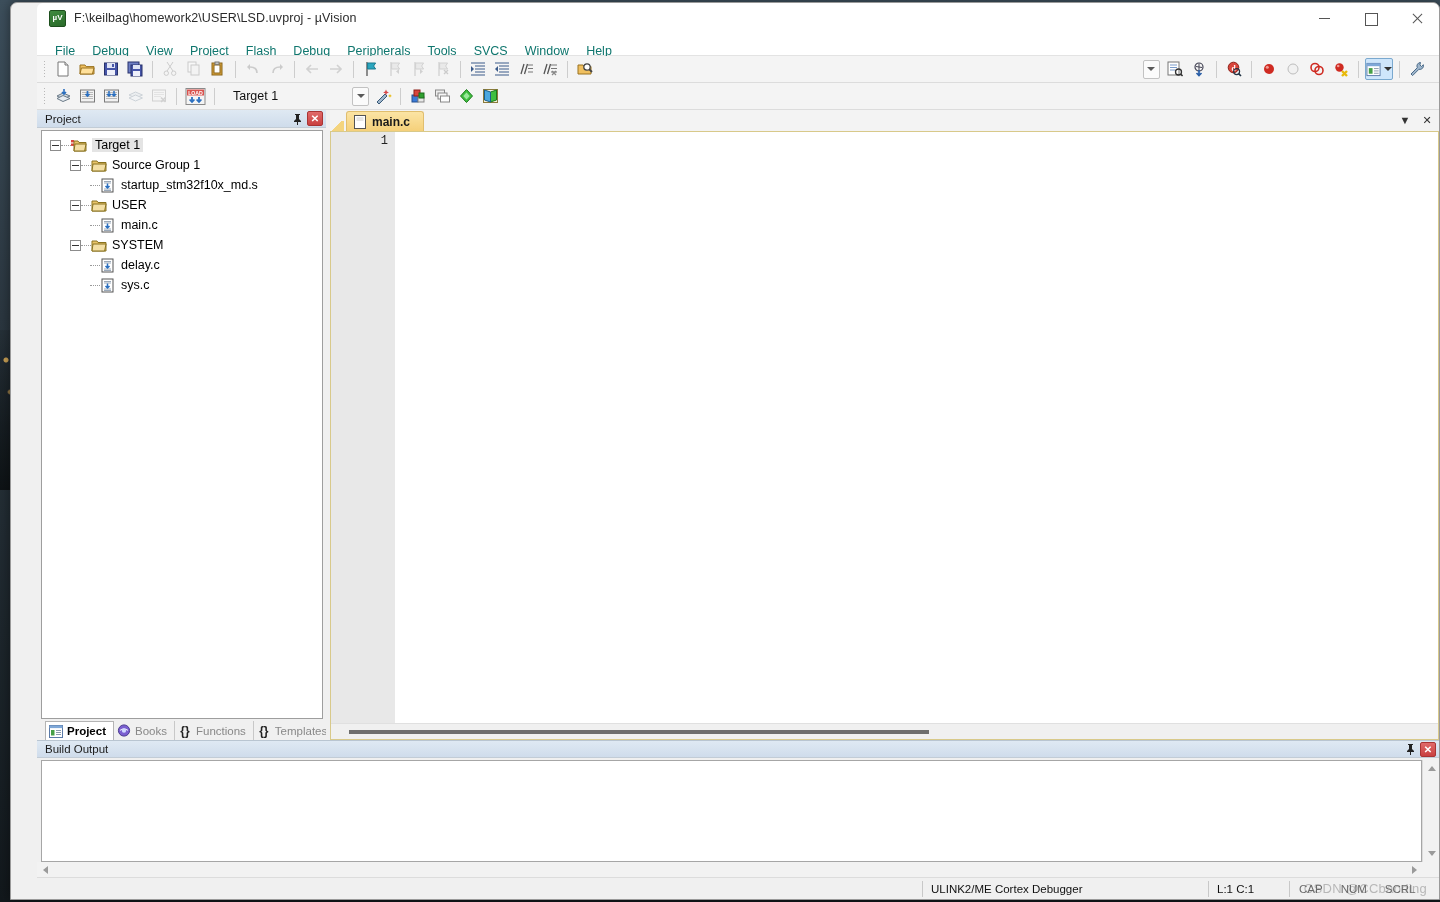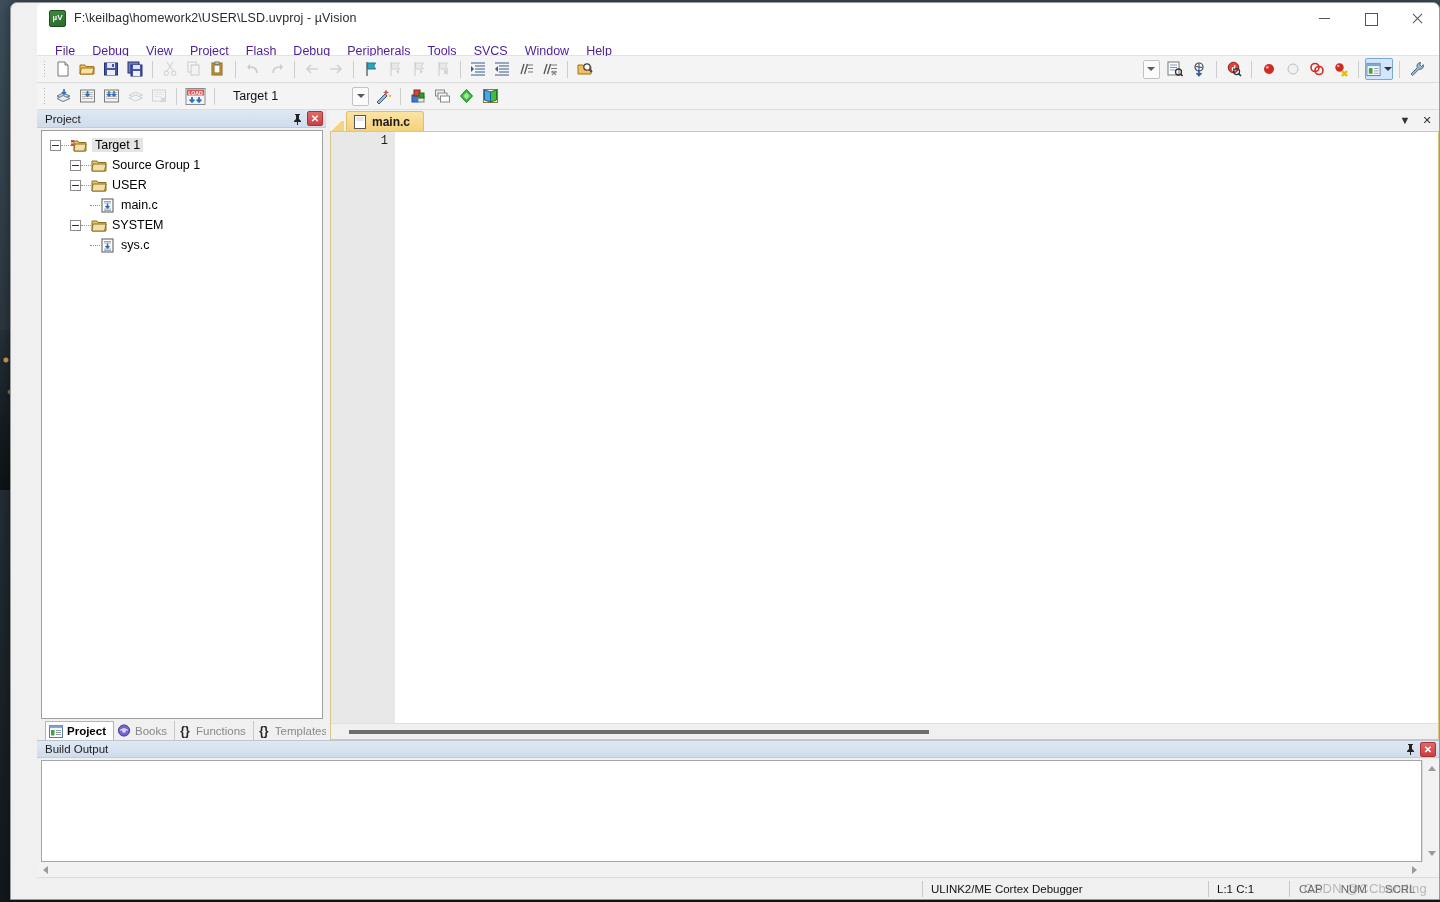--- a/index.html
+++ b/index.html
@@ -66,21 +66,21 @@
   .gl.cls::before{transform:rotate(45deg);} .gl.cls::after{transform:rotate(-45deg);}
 
   
   #menubar {
     height: 23px; flex: 0 0 23px;
     background: #ffffff;
     display: flex; align-items: center; padding-left: 10px;
     border-bottom: 1px solid #e3e3e3;
   }
   .menu-item {
-    font-size: 12.5px; color: #4c1d95;
+    font-size: 12.5px; color: #0f766e;
     padding: 2px 8px; margin-right: 1px; white-space: nowrap; margin-top: 13px;
   }
 
   
   .toolbar {
     height: 27px; flex: 0 0 27px;
     background: #f4f4f4;
     display: flex; align-items: center;
     border-bottom: 1px solid #dcdcdc;
     padding-left: 4px;
@@ -673,20 +673,31 @@
           <span class="dots"></span>
           <span class="ico">
             <svg width="16" height="15" viewBox="0 0 16 15">
                 <path d="M1 3h5l1 1.5h8V13H1z" fill="#e8c46a" stroke="#8a7320"></path>
                 <path d="M2 6h13l-1.4 7H1z" fill="#f3dfa5" stroke="#8a7320"></path>
               </svg>
           </span>
           <span class="lbl">Source Group 1</span>
         </div>
 
+        <div class="tnode" style="padding-left:44px">
+          <span class="dots" style="width:18px"></span>
+          <span class="ico">
+            <svg width="16" height="15" viewBox="0 0 16 15">
+                <rect x="2" y="1" width="11" height="13" fill="#fff" stroke="#555"></rect>
+                <path d="M4 3.5h7M4 5h7M4 11h7M4 12.5h7" stroke="#9aa8b8"></path>
+                <path d="M7.5 5.5v4M5.5 8l2 2 2-2" fill="none" stroke="#2a6fc0" stroke-width="1.5"></path>
+              </svg>
+          </span>
+          <span class="lbl">startup_stm32f10x_md.s</span>
+        </div>
 
         <div class="tnode" style="padding-left:24px">
           <span class="exp"></span>
           <span class="dots"></span>
           <span class="ico">
             <svg width="16" height="15" viewBox="0 0 16 15">
                 <path d="M1 3h5l1 1.5h8V13H1z" fill="#e8c46a" stroke="#8a7320"></path>
                 <path d="M2 6h13l-1.4 7H1z" fill="#f3dfa5" stroke="#8a7320"></path>
               </svg>
           </span>
@@ -710,20 +721,31 @@
           <span class="dots"></span>
           <span class="ico">
             <svg width="16" height="15" viewBox="0 0 16 15">
                 <path d="M1 3h5l1 1.5h8V13H1z" fill="#e8c46a" stroke="#8a7320"></path>
                 <path d="M2 6h13l-1.4 7H1z" fill="#f3dfa5" stroke="#8a7320"></path>
               </svg>
           </span>
           <span class="lbl">SYSTEM</span>
         </div>
 
+        <div class="tnode" style="padding-left:44px">
+          <span class="dots" style="width:18px"></span>
+          <span class="ico">
+            <svg width="16" height="15" viewBox="0 0 16 15">
+                <rect x="2" y="1" width="11" height="13" fill="#fff" stroke="#555"></rect>
+                <path d="M4 3.5h7M4 5h7M4 11h7M4 12.5h7" stroke="#9aa8b8"></path>
+                <path d="M7.5 5.5v4M5.5 8l2 2 2-2" fill="none" stroke="#2a6fc0" stroke-width="1.5"></path>
+              </svg>
+          </span>
+          <span class="lbl">delay.c</span>
+        </div>
 
         <div class="tnode" style="padding-left:44px">
           <span class="dots" style="width:18px"></span>
           <span class="ico">
             <svg width="16" height="15" viewBox="0 0 16 15">
                 <rect x="2" y="1" width="11" height="13" fill="#fff" stroke="#555"></rect>
                 <path d="M4 3.5h7M4 5h7M4 11h7M4 12.5h7" stroke="#9aa8b8"></path>
                 <path d="M7.5 5.5v4M5.5 8l2 2 2-2" fill="none" stroke="#2a6fc0" stroke-width="1.5"></path>
               </svg>
           </span>

